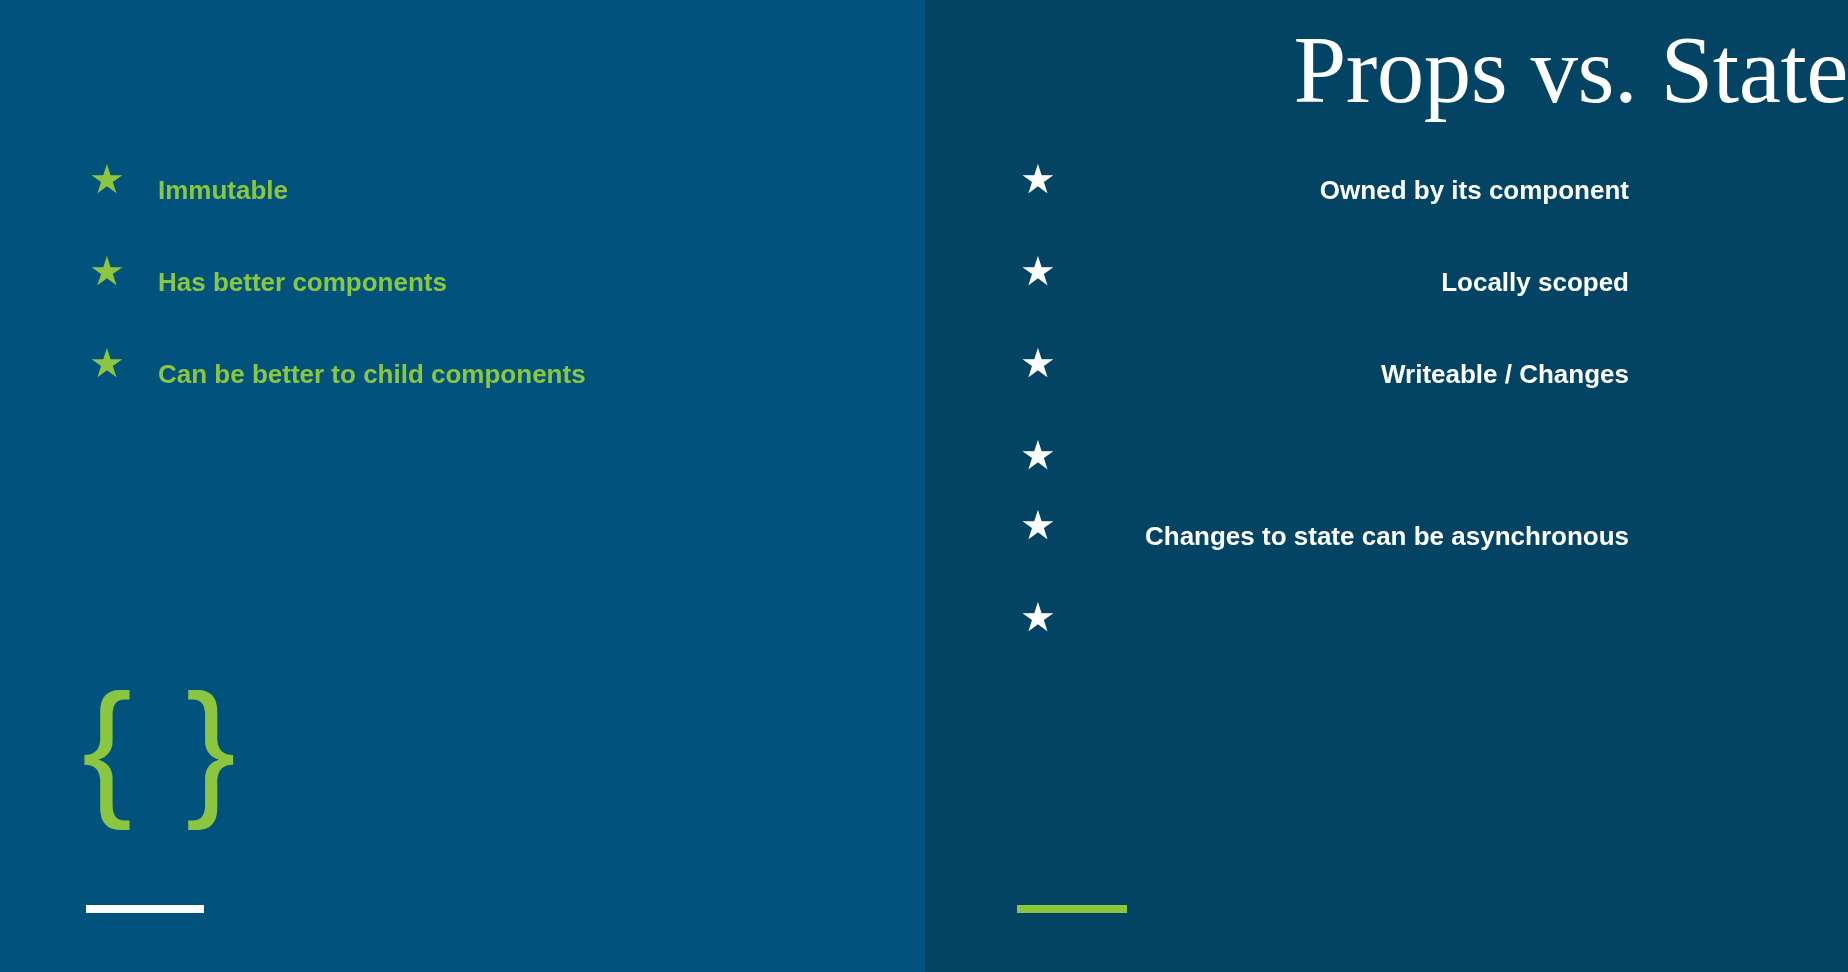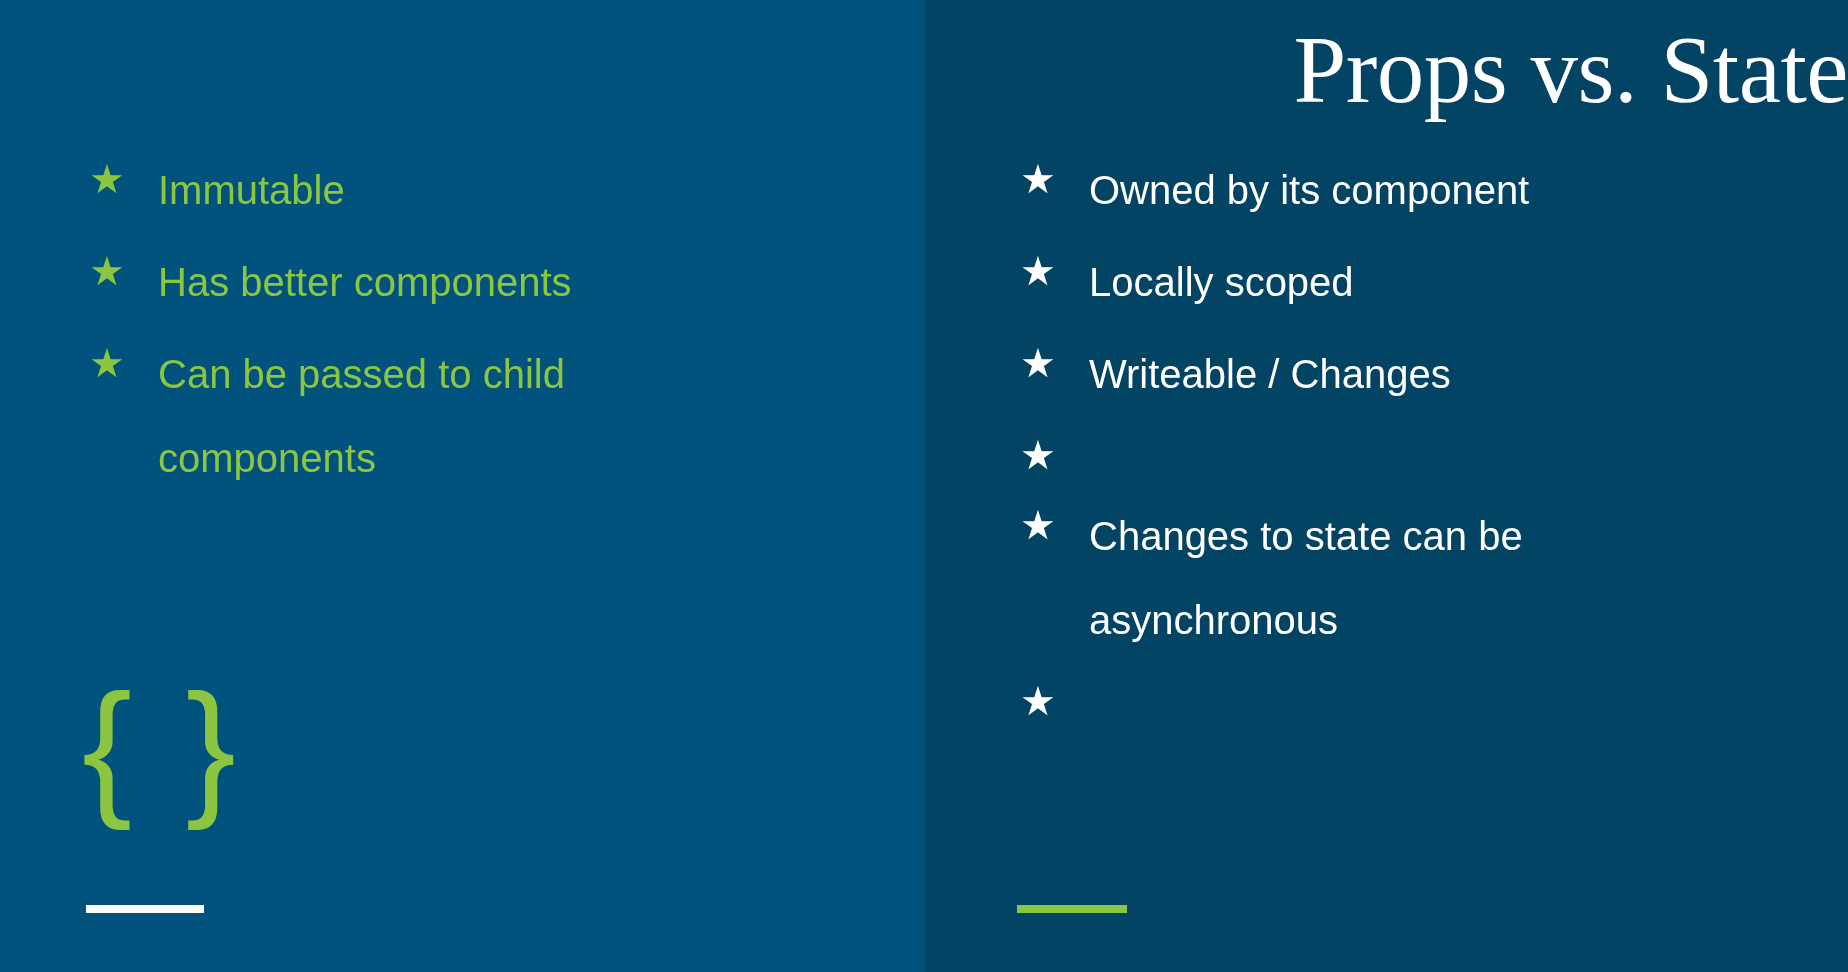--- a/index.html
+++ b/index.html
@@ -83,26 +83,26 @@
     line-height: 62px;
     font-size: 40px;
     text-align: center;
     margin-right: 30px;
   }
   .star-left  { color: #8CC641; }
   .star-right { color: #FFFFFF; }
 
   .btext {
     flex: 1 1 auto;
-    font-size: 40px;
+    font-size: 26px;
     line-height: 84px;
-    font-weight: 400;
+    font-weight: 700;
   }
   .btext-left  { color: #8CC641; max-width: 430px; }
-  .btext-right { color: #FFFFFF; max-width: 540px; }
+  .btext-right { color: #FFFFFF; max-width: 540px; text-align: right; }
 
   
   .braces {
     position: absolute;
     left: 82px;
     top: 672px;
     font-family: "Liberation Sans", sans-serif;
     font-size: 150px;
     line-height: 150px;
     font-weight: 400;
@@ -143,21 +143,21 @@
     <div class="bullet">
       <span class="star star-left">★</span>
       <span class="btext btext-left">Immutable</span>
     </div>
     <div class="bullet">
       <span class="star star-left">★</span>
       <span class="btext btext-left">Has better components</span>
     </div>
     <div class="bullet">
       <span class="star star-left">★</span>
-      <span class="btext btext-left">Can be passed to child components</span>
+      <span class="btext btext-left">Can be better to child components</span>
     </div>
   </div>
 
   <div class="col col-right">
     <div class="bullet">
       <span class="star star-right">★</span>
       <span class="btext btext-right">Owned by its component</span>
     </div>
     <div class="bullet">
       <span class="star star-right">★</span>

